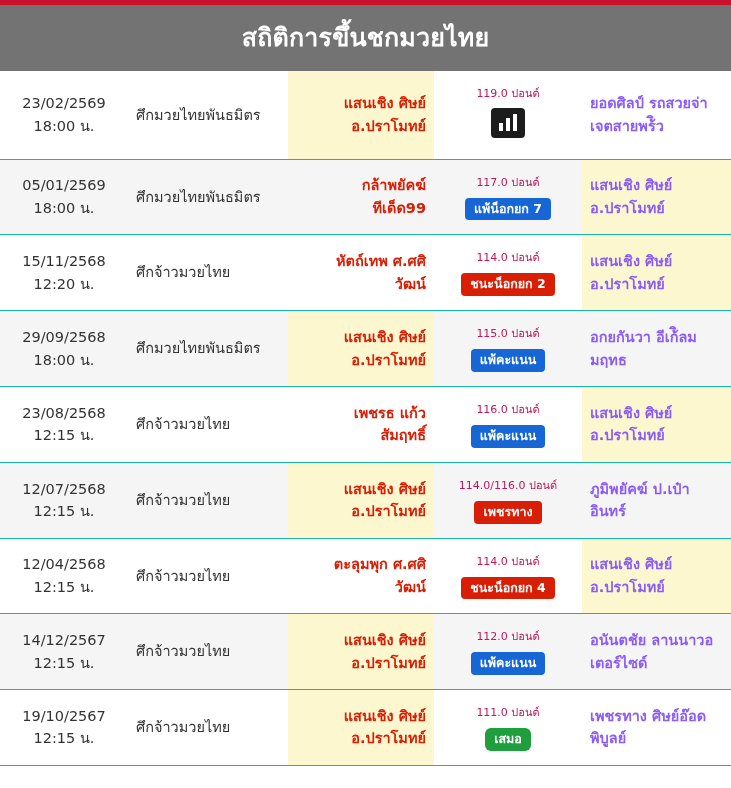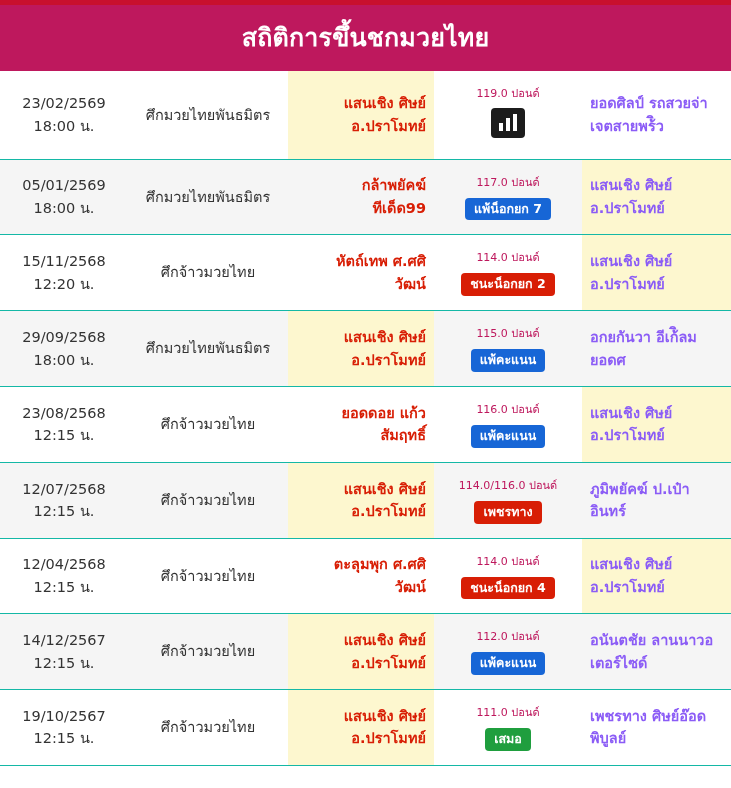--- a/index.html
+++ b/index.html
@@ -16,21 +16,21 @@
     width: 731px;
     background: #fff;
     position: relative;
   }
   .topbar {
     height: 5px;
     background: #c8102e;
     width: 100%;
   }
   .header {
-    background: #be185d;
+    background: #737373;
     color: #ffffff;
     text-align: center;
     font-size: 25px;
     font-weight: bold;
     padding: 12px 0 14px 0;
     letter-spacing: 0.2px;
     font-family: Liberation Serif, serif;
   }
   table.fights {
     border-collapse: collapse;
@@ -43,21 +43,21 @@
   table.fights td {
     vertical-align: middle;
     padding: 14px 8px;
     font-size: 14.5px;
     line-height: 1.55;
   }
   tr.alt { background: #f5f5f5; }
   tr.plain { background: #ffffff; }
 
   .col-date   { width: 128px; text-align: center; color: #333; }
-  .col-event  { width: 160px; text-align: center; color: #333; }
+  .col-event  { width: 160px; color: #333; }
   .col-red    { width: 146px; text-align: right; padding-right: 14px; }
   .col-mid    { width: 148px; text-align: center; }
   .col-blue   { width: 149px; text-align: left; padding-left: 14px; }
 
   .hl { background: #fdf7cf; }
 
   .name-red  { color: #d81e05; font-weight: bold; }
   .name-blue { color: #8b5cf6; font-weight: bold; }
 
   .weight {
@@ -71,21 +71,21 @@
     color: #fff;
     font-size: 12.5px;
     font-weight: bold;
     border-radius: 4px;
     padding: 4px 9px 5px 9px;
     line-height: 1.1;
     white-space: nowrap;
   }
   .badge.win  { background: #d81e05; }
   .badge.lose { background: #1766d6; }
-  .badge.draw { background: #1f9e3e; }
+  .badge.draw { background: #1f9e3e; border-radius: 6px; }
   .chart-icon {
     display: inline-block;
     width: 34px;
     height: 30px;
     background: #1c1c1c;
     border-radius: 4px;
     position: relative;
   }
   .chart-icon i {
     position: absolute;
@@ -161,31 +161,31 @@
             <span class="nowrapline">18:00 น.</span>
           </td>
           <td class="col-event">ศึกมวยไทยพันธมิตร</td>
           <td class="col-red hl">
             <span class="nowrapline name-red">แสนเชิง ศิษย์</span>
             <span class="nowrapline name-red">อ.ปราโมทย์</span>
           </td>
           <td class="col-mid"><span class="weight">115.0 ปอนด์</span><span class="badge lose">แพ้คะแนน</span></td>
           <td class="col-blue">
             <span class="nowrapline name-blue">อกยกันวา อีเก้ิลม</span>
-            <span class="nowrapline name-blue">ยอดศ</span>
+            <span class="nowrapline name-blue">มฤทธ</span>
           </td>
         </tr>
         <tr class="plain">
           <td class="col-date">
             <span class="nowrapline">23/08/2568</span>
             <span class="nowrapline">12:15 น.</span>
           </td>
           <td class="col-event">ศึกจ้าวมวยไทย</td>
           <td class="col-red">
-            <span class="nowrapline name-red">ยอดดอย แก้ว</span>
+            <span class="nowrapline name-red">เพชรธ แก้ว</span>
             <span class="nowrapline name-red">สัมฤทธิ์</span>
           </td>
           <td class="col-mid"><span class="weight">116.0 ปอนด์</span><span class="badge lose">แพ้คะแนน</span></td>
           <td class="col-blue hl">
             <span class="nowrapline name-blue">แสนเชิง ศิษย์</span>
             <span class="nowrapline name-blue">อ.ปราโมทย์</span>
           </td>
         </tr>
         <tr class="alt">
           <td class="col-date">

